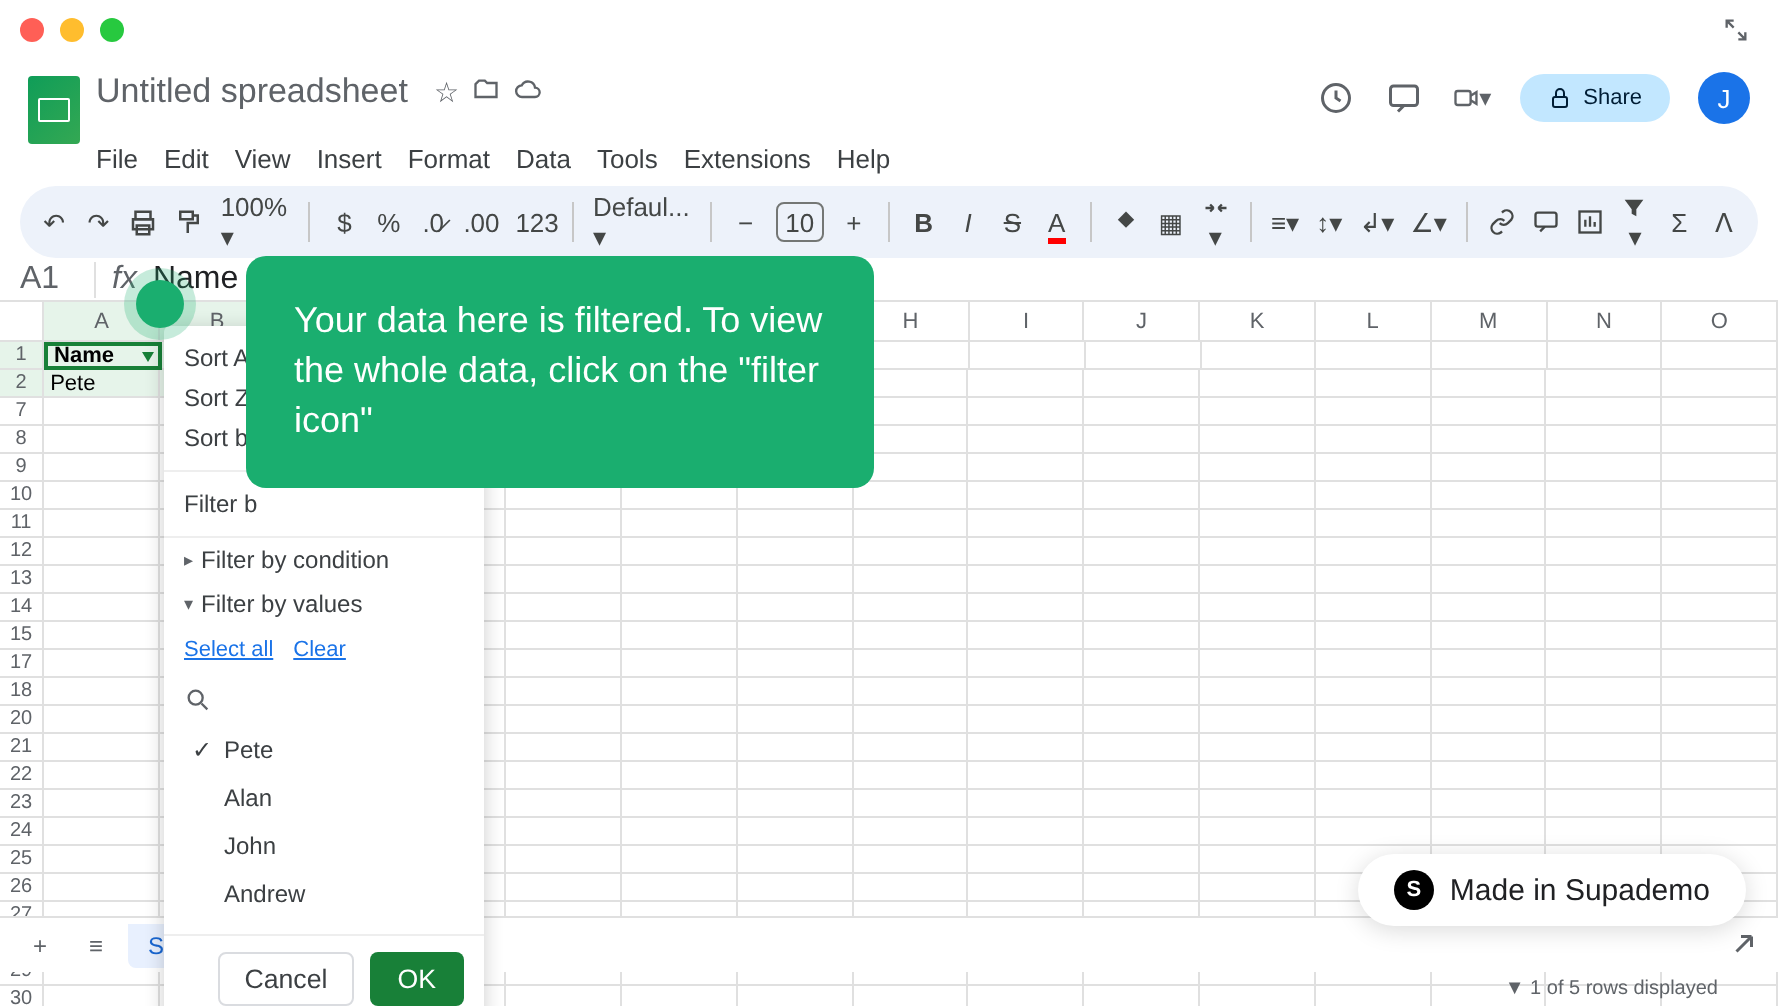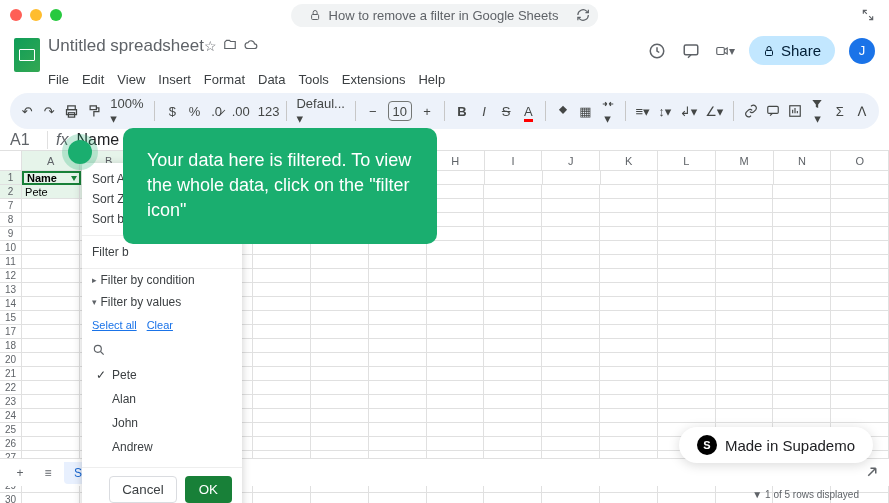--- a/index.html
+++ b/index.html
@@ -13,27 +13,27 @@
 .tl-yellow { background: #ffbd2e; }
 .tl-green { background: #27c93f; }
 .url-pill { position: absolute; left: 50%; transform: translateX(-50%); background: #f1f3f4; border-radius: 16px; padding: 4px 40px 4px 18px; display: flex; align-items: center; gap: 8px; font-size: 13px; color: #5f6368; }
 .expand-icon { position: absolute; right: 14px; top: 8px; }
 .reload-icon { position: absolute; right: 8px; }
 
 
 .title-area { padding: 6px 14px 0; display: flex; align-items: flex-start; gap: 8px; }
 .sheets-logo { width: 26px; height: 34px; background: linear-gradient(135deg,#0f9d58,#34a853); border-radius: 2px; display:flex; align-items:center; justify-content:center; color:#fff; font-size:10px; margin-top:2px;}
 .sheets-logo::before{content:""; display:block; width:14px; height:10px; border:1.5px solid #fff; border-radius:1px;}
-.doc-title-row { display: flex; align-items: center; gap: 0; }
+.doc-title-row { display: flex; align-items: center; gap: 13px; }
 .doc-title { font-size: 17px; color: #5f6368; }
 .title-icons { display: flex; gap: 6px; color: #5f6368; font-size: 14px; }
 .menu-row { display: flex; gap: 13px; font-size: 13px; color: #3c4043; margin-top: 16px; }
 .right-tools { margin-left: auto; display: flex; align-items: center; gap: 14px; }
 .rt-icon { width: 20px; height: 20px; display: flex; align-items: center; justify-content: center; color: #5f6368; border-radius:50%; }
-.share-btn { background: #c2e7ff; border-radius: 20px; padding: 6px 14px; display: flex; align-items: center; gap: 6px; font-size: 15px; color: #001d35; }
+.share-btn { background: #c2e7ff; border-radius: 20px; padding: 6px 14px; display: flex; align-items: center; gap: 6px; font-size: 11px; color: #001d35; }
 .avatar { width: 26px; height: 26px; border-radius: 50%; background: #1a73e8; color: #fff; display: flex; align-items: center; justify-content: center; font-size: 13px; }
 
 
 .toolbar { background: #edf2fa; margin: 6px 10px 0; border-radius: 24px; padding: 4px 10px; display: flex; align-items: center; gap: 8px; color: #444746; font-size: 13px; height: 36px; }
 .tb-sep { width: 1px; height: 20px; background: #c7c7c7; margin: 0 2px; }
 .fontsize-box { border: 1px solid #747775; border-radius: 4px; width: 30px; height: 20px; display: flex; align-items: center; justify-content: center; }
 .tb-ic { width: 18px; text-align: center; cursor: pointer; }
 .collapse-caret { margin-left: auto; }
 
 
@@ -92,37 +92,20 @@
 svg{display:block;}
 </style>
 </head>
 <body>
 
 <div class="browser-bar">
   <div class="traffic-lights">
     <div class="tl tl-red"></div>
     <div class="tl tl-yellow"></div>
     <div class="tl tl-green"></div>
-  </div>
-  <div class="url-pill">
-    <span>
-        <svg width="12" height="12" viewBox="0 0 24 24" fill="none" stroke="#5f6368" stroke-width="2">
-          <rect x="5" y="11" width="14" height="10" rx="2"></rect>
-          <path d="M8 11V7a4 4 0 018 0v4"></path>
-        </svg>
-      </span>
-    <span>How to remove a filter in Google Sheets</span>
-    <span class="reload-icon">
-        <svg width="14" height="14" viewBox="0 0 24 24" fill="none" stroke="#5f6368" stroke-width="2">
-          <path d="M3 12a9 9 0 0115-6.7L21 8"></path>
-          <path d="M21 3v5h-5"></path>
-          <path d="M21 12a9 9 0 01-15 6.7L3 16"></path>
-          <path d="M3 21v-5h5"></path>
-        </svg>
-      </span>
   </div>
   <span class="expand-icon">
       <svg width="14" height="14" viewBox="0 0 24 24" fill="none" stroke="#5f6368" stroke-width="2">
         <path d="M4 10V4h6M20 14v6h-6M4 4l6 6M20 20l-6-6"></path>
       </svg>
     </span>
 </div>
 
 <div class="title-area">
   <div class="sheets-logo"></div>

